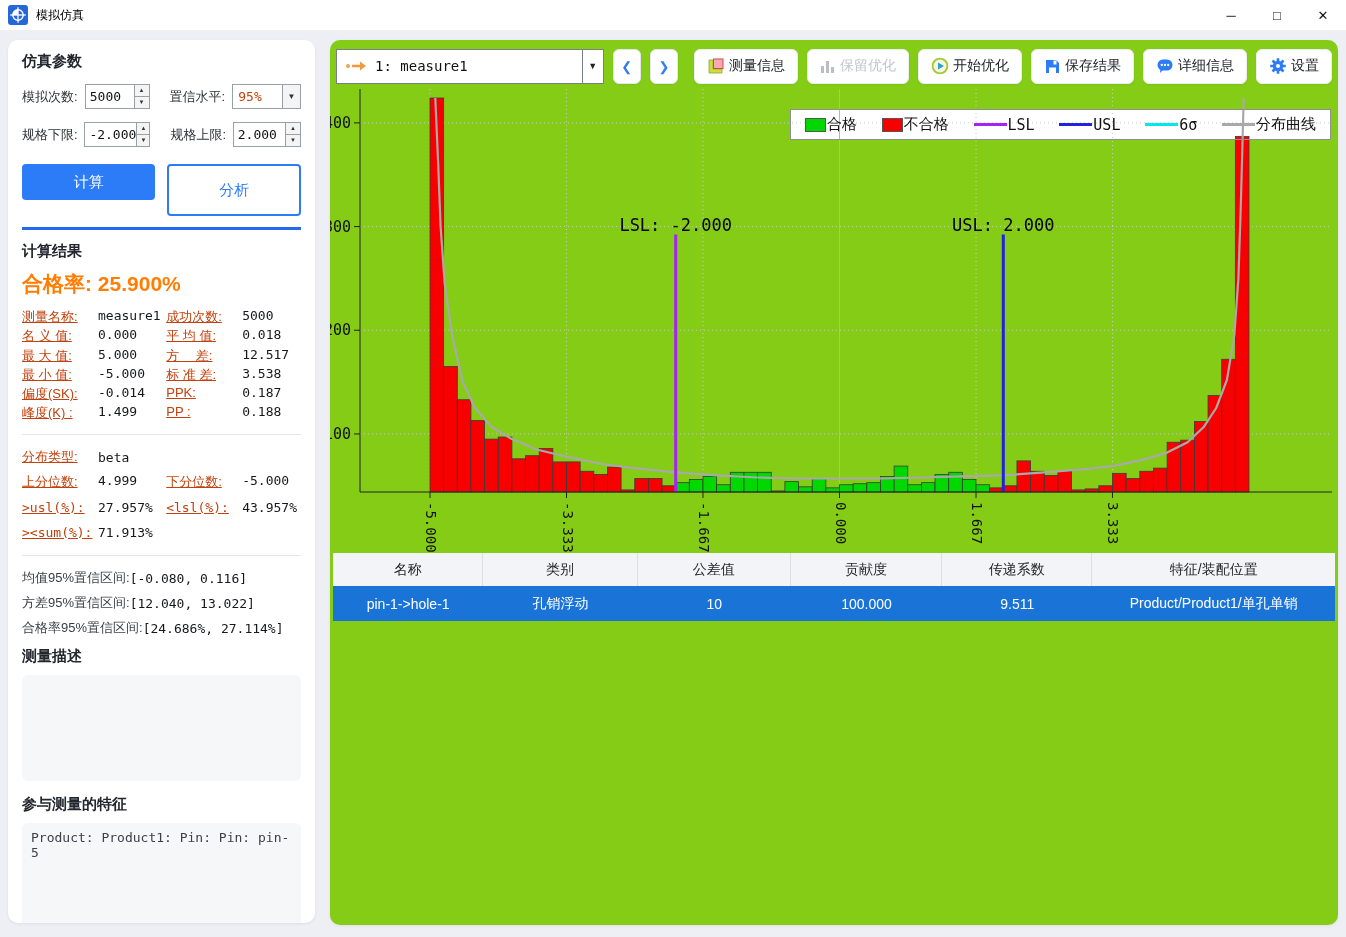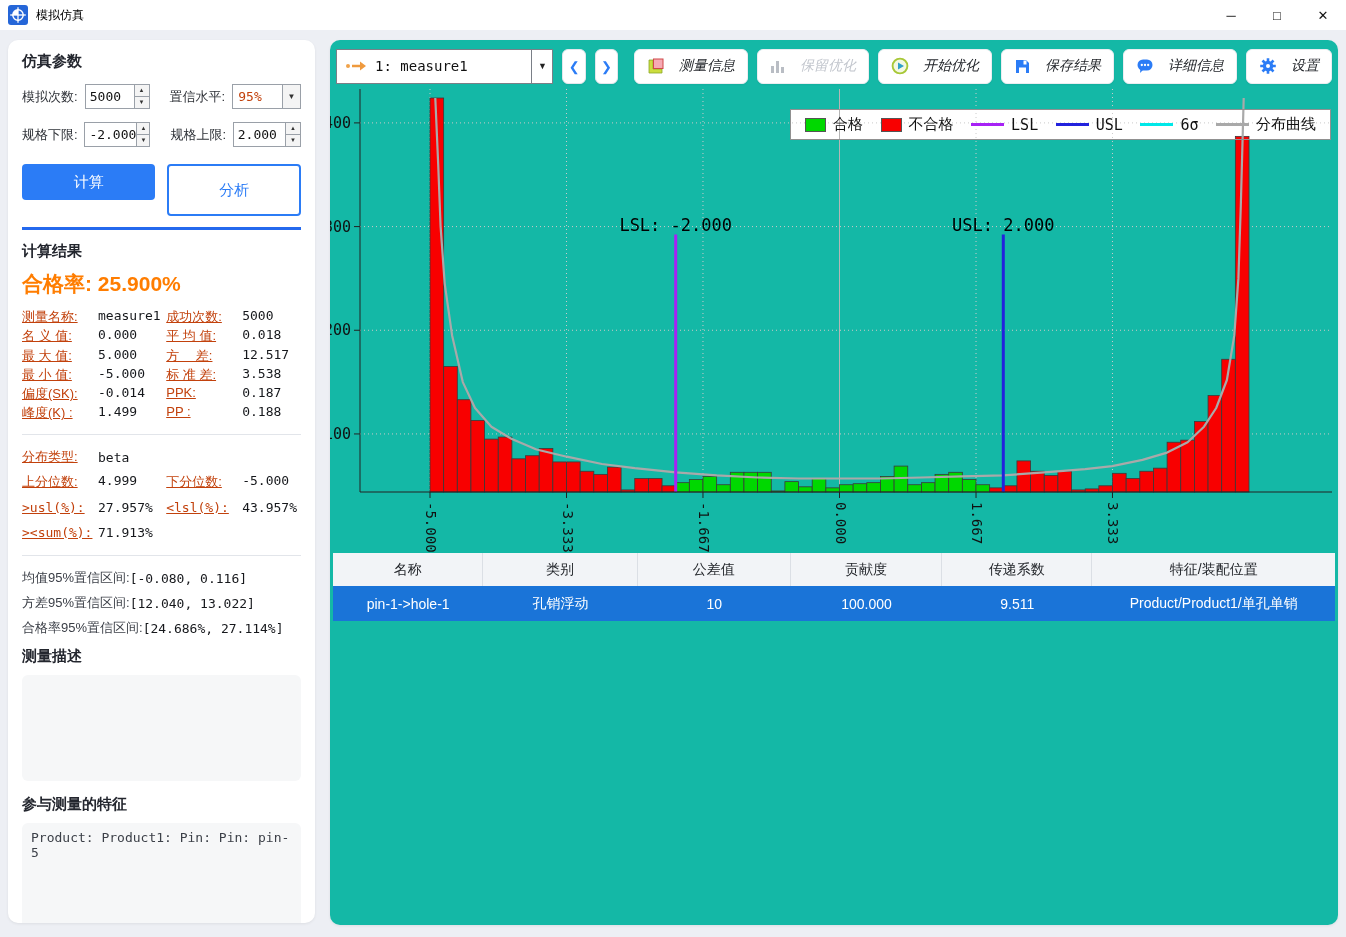--- a/index.html
+++ b/index.html
@@ -12,21 +12,21 @@
     display:flex; align-items:center; z-index:5; }
   .titlebar .appicon { margin-left:8px; width:20px; height:20px; }
   .titlebar .apptitle { margin-left:8px; font-size:12px; color:#000; }
   .wincontrols { position:absolute; right:0; top:0; height:30px; display:flex; }
   .winbtn { width:46px; height:30px; display:flex; align-items:center; justify-content:center;
     font-size:13px; color:#111; cursor:default; }
 
   
   .sidebar { position:absolute; left:8px; top:40px; width:307px; height:883px; background:#fff;
     border-radius:10px; box-shadow:0 1px 3px rgba(0,0,0,.07); padding:12px 14px; overflow:hidden; }
-  .main { position:absolute; left:330px; top:40px; width:1008px; height:885px; background:#14b8a6;
+  .main { position:absolute; left:330px; top:40px; width:1008px; height:885px; background:#84cc16;
     border-radius:10px; box-shadow:0 1px 3px rgba(0,0,0,.07); overflow:hidden; }
 
   
   .sec-title { font-size:15px; font-weight:bold; color:#23262e; }
   .param-row { display:flex; align-items:center; margin-top:13px; }
   .param-label { font-size:13px; color:#2d3036; width:64px; }
   .spin { display:inline-flex; width:66px; height:25px; border:1px solid #9aa0a8; background:#fff; margin-right:20px; }
   .spin .val { flex:1; font-family:"DejaVu Sans Mono",monospace; font-size:13px; line-height:23px; padding-left:4px; color:#111; }
   .spin .arrows { width:15px; border-left:1px solid #9aa0a8; display:flex; flex-direction:column; }
   .spin .arrows div { flex:1; font-size:6px; line-height:10px; text-align:center; color:#333; background:#f4f4f4; }
@@ -60,34 +60,34 @@
   
   .toolbar { display:flex; align-items:center; gap:9px; padding:8px 6px 0 6px; height:44px; }
   .selector { position:relative; width:296px; height:35px; border:1px solid #7a7f87; background:#fff; display:flex; align-items:center; }
   .selector .goto { margin-left:8px; }
   .selector .sel-text { margin-left:8px; font-family:"DejaVu Sans Mono",monospace; font-size:14px; color:#111; flex:1; }
   .selector .sel-arrow { width:21px; height:100%; border-left:1px solid #7a7f87; display:flex; align-items:center; justify-content:center; font-size:9px; color:#222; }
   .navbtn { width:31px; height:35px; background:#fff; border:1px solid #e3e6ec; border-radius:6px;
     color:#2b7cf6; font-size:13px; display:flex; align-items:center; justify-content:center;
     box-shadow:0 1px 2px rgba(0,0,0,.05); }
   .tbtn { height:35px; background:#fff; border:1px solid #ebedf1; border-radius:6px; display:flex;
-    align-items:center; gap:14px; padding:0 12px; font-size:14px; color:#23262b;
-    box-shadow:0 1px 2px rgba(0,0,0,.05); white-space:nowrap;font-style:italic; }
+    align-items:center; gap:4px; padding:0 12px; font-size:14px; color:#23262b;
+    box-shadow:0 1px 2px rgba(0,0,0,.05); white-space:nowrap; }
   .tbtn.first { margin-left:7px; }
   .tbtn.disabled { color:#c2c6cd; }
 
   
   .chart-wrap { position:relative; width:1008px; height:467px; }
   #chart-svg { position:absolute; left:0; top:0; z-index:1; overflow:visible; }
   .legend-bg { position:absolute; left:460px; top:25px; width:541px; height:31px; background:#fff;
     border:1px solid #909090; z-index:0; }
   .legend { position:absolute; left:460px; top:25px; width:541px; height:31px; z-index:2;
     border:1px solid #909090; display:flex; align-items:center; justify-content:space-between;
     padding:0 14px; font-size:15px; color:#111; font-family:"DejaVu Sans Mono",monospace; }
-  .legend-item { display:flex; align-items:center; gap:7px; }
+  .legend-item { display:flex; align-items:center; gap:1px; }
   .legend-box { width:21px; height:14px; border:1px solid #555; display:inline-block; }
   .legend-line { width:33px; height:3px; display:inline-block; }
 
   
   .rtable { margin:2px 3px 0 3px; }
   .trow { display:flex; }
   .trow.head { background:#f2f4f7; height:33px; }
   .trow.sel { background:#1a74d8; height:35px; }
   .tcell { display:flex; align-items:center; justify-content:center; font-size:14px; }
   .trow.head .tcell { color:#23262b; border-right:1px solid #dbdfe5; }

